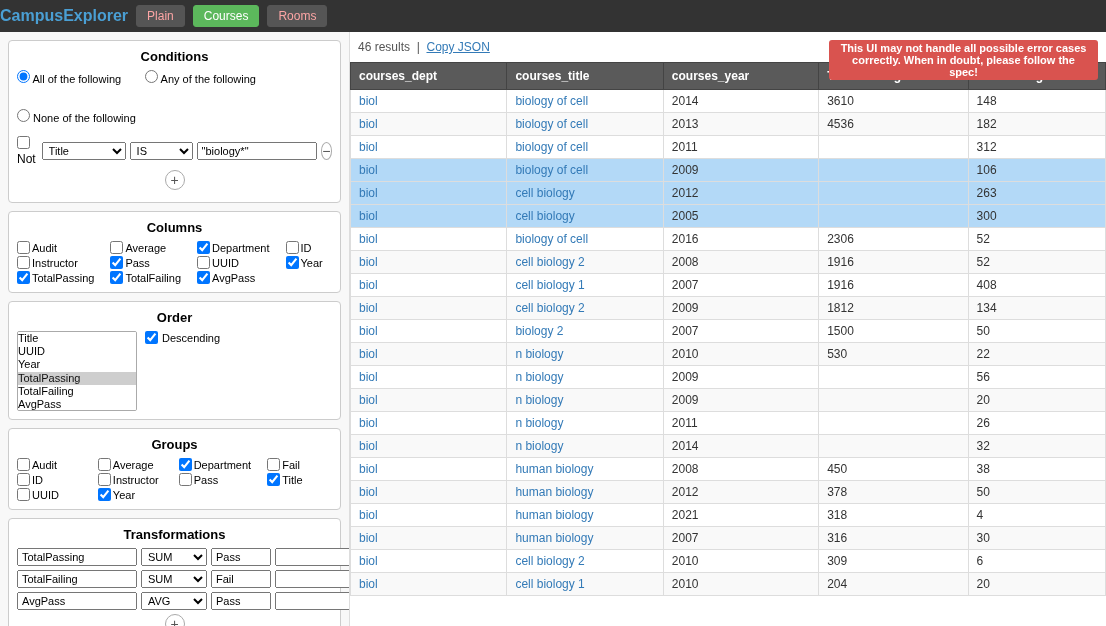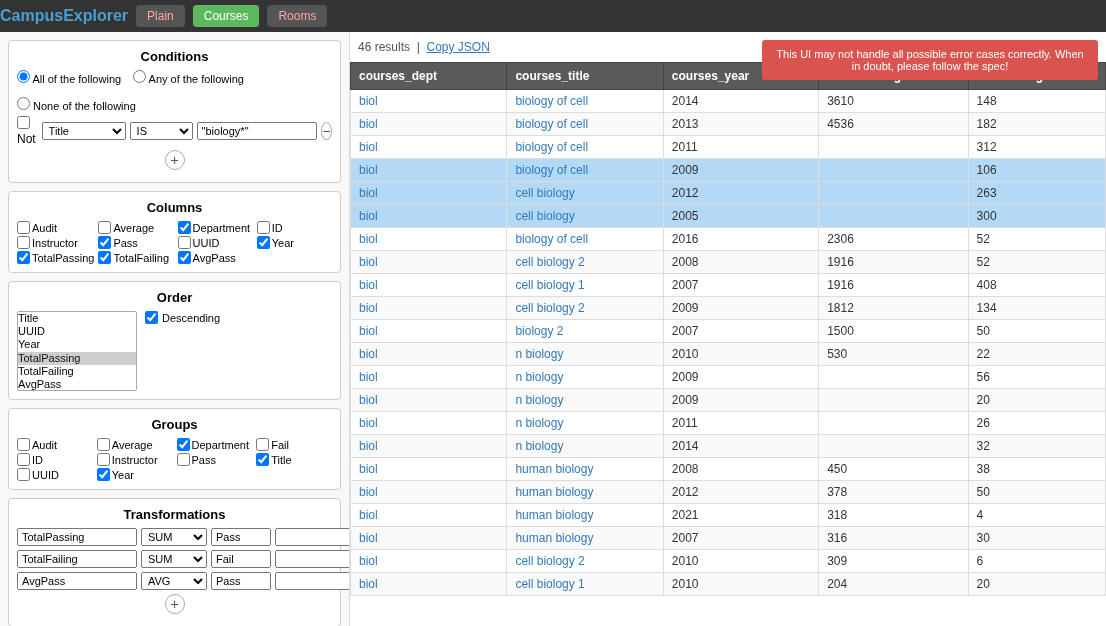--- a/index.html
+++ b/index.html
@@ -13,46 +13,46 @@
     .nav-btn.active { background: #5cb85c; border-color: #5cb85c; color: white; }
 
     .main-layout { display: flex; height: calc(626px - 32px); }
 
     
     .left-panel { width: 350px; min-width: 350px; background: #f8f8f8; border-right: 1px solid #ddd; padding: 8px; overflow-y: auto; }
 
     .section { border: 1px solid #ccc; border-radius: 4px; padding: 8px; margin-bottom: 8px; background: white; }
     .section-title { font-weight: bold; margin-bottom: 6px; font-size: 13px; text-align: center; }
 
-    .radio-group { display: flex; gap: 12px; align-items: flex-end; margin-bottom: 4px; flex-wrap: wrap; font-size: 11px; }
+    .radio-group { display: flex; gap: 24px; align-items: flex-end; margin-bottom: 12px; flex-wrap: wrap; font-size: 11px; }
     .not-row { display: flex; align-items: center; gap: 4px; margin-top: 4px; }
     .not-row select, .not-row input[type="text"] { font-size: 11px; }
     select.small { padding: 1px 2px; font-size: 11px; }
     input.filter-val { width: 120px; font-size: 11px; padding: 1px 3px; }
 
     .plus-btn { background: none; border: 1px solid #aaa; border-radius: 50%; width: 20px; height: 20px; cursor: pointer; font-size: 14px; display: flex; align-items: center; justify-content: center; color: #555; margin: 4px auto; }
     .minus-btn { background: none; border: 1px solid #aaa; border-radius: 50%; width: 18px; height: 18px; cursor: pointer; font-size: 14px; display: flex; align-items: center; justify-content: center; color: #555; }
 
-    .checkbox-grid { display: grid; grid-template-columns: repeat(4, 1fr); gap: 2px 4px; font-size: 11px; }
+    .checkbox-grid { display: grid; grid-template-columns: repeat(4, 1fr); gap: 2px 16px; font-size: 11px; }
     .checkbox-item { display: flex; align-items: center; gap: 2px; white-space: nowrap; }
     .checkbox-item input { margin: 0; }
 
     .order-section { display: flex; gap: 8px; }
     .order-list { width: 120px; height: 80px; font-size: 11px; border: 1px solid #aaa; }
     .order-options { display: flex; flex-direction: column; gap: 4px; }
     .descending-row { display: flex; align-items: center; gap: 4px; font-size: 11px; }
 
     .transform-row { display: flex; align-items: center; gap: 4px; margin-bottom: 4px; }
     .transform-row input[type="text"] { width: 120px; font-size: 11px; padding: 1px 3px; }
     .transform-row select { font-size: 11px; padding: 1px 2px; }
 
     
     .right-panel { flex: 1; background: white; overflow-y: auto; padding: 0; position: relative; }
 
-    .error-banner { background: #d9534f; color: white; font-size: 11px; text-align: center; padding: 8px 10px; position: absolute; top: 8px; right: 8px; width: 336px; border-radius: 3px; font-weight: normal; }
+    .error-banner { background: #d9534f; color: white; font-size: 11px; text-align: center; padding: 2px 10px; position: absolute; top: 8px; right: 8px; width: 269px; border-radius: 3px; font-weight: bold; }
 
     .results-header { padding: 8px 8px 4px; font-size: 12px; color: #555; }
 
     table { width: 100%; border-collapse: collapse; margin-top: 4px; }
     thead th { background: #5a5a5a; color: white; padding: 6px 8px; text-align: left; font-size: 12px; border: 1px solid #444; }
     tbody tr:nth-child(even) { background: #f9f9f9; }
     tbody tr:nth-child(odd) { background: white; }
     tbody td { padding: 4px 8px; border: 1px solid #ddd; font-size: 12px; color: #333; }
     tbody td a { color: #337ab7; text-decoration: none; }
 

